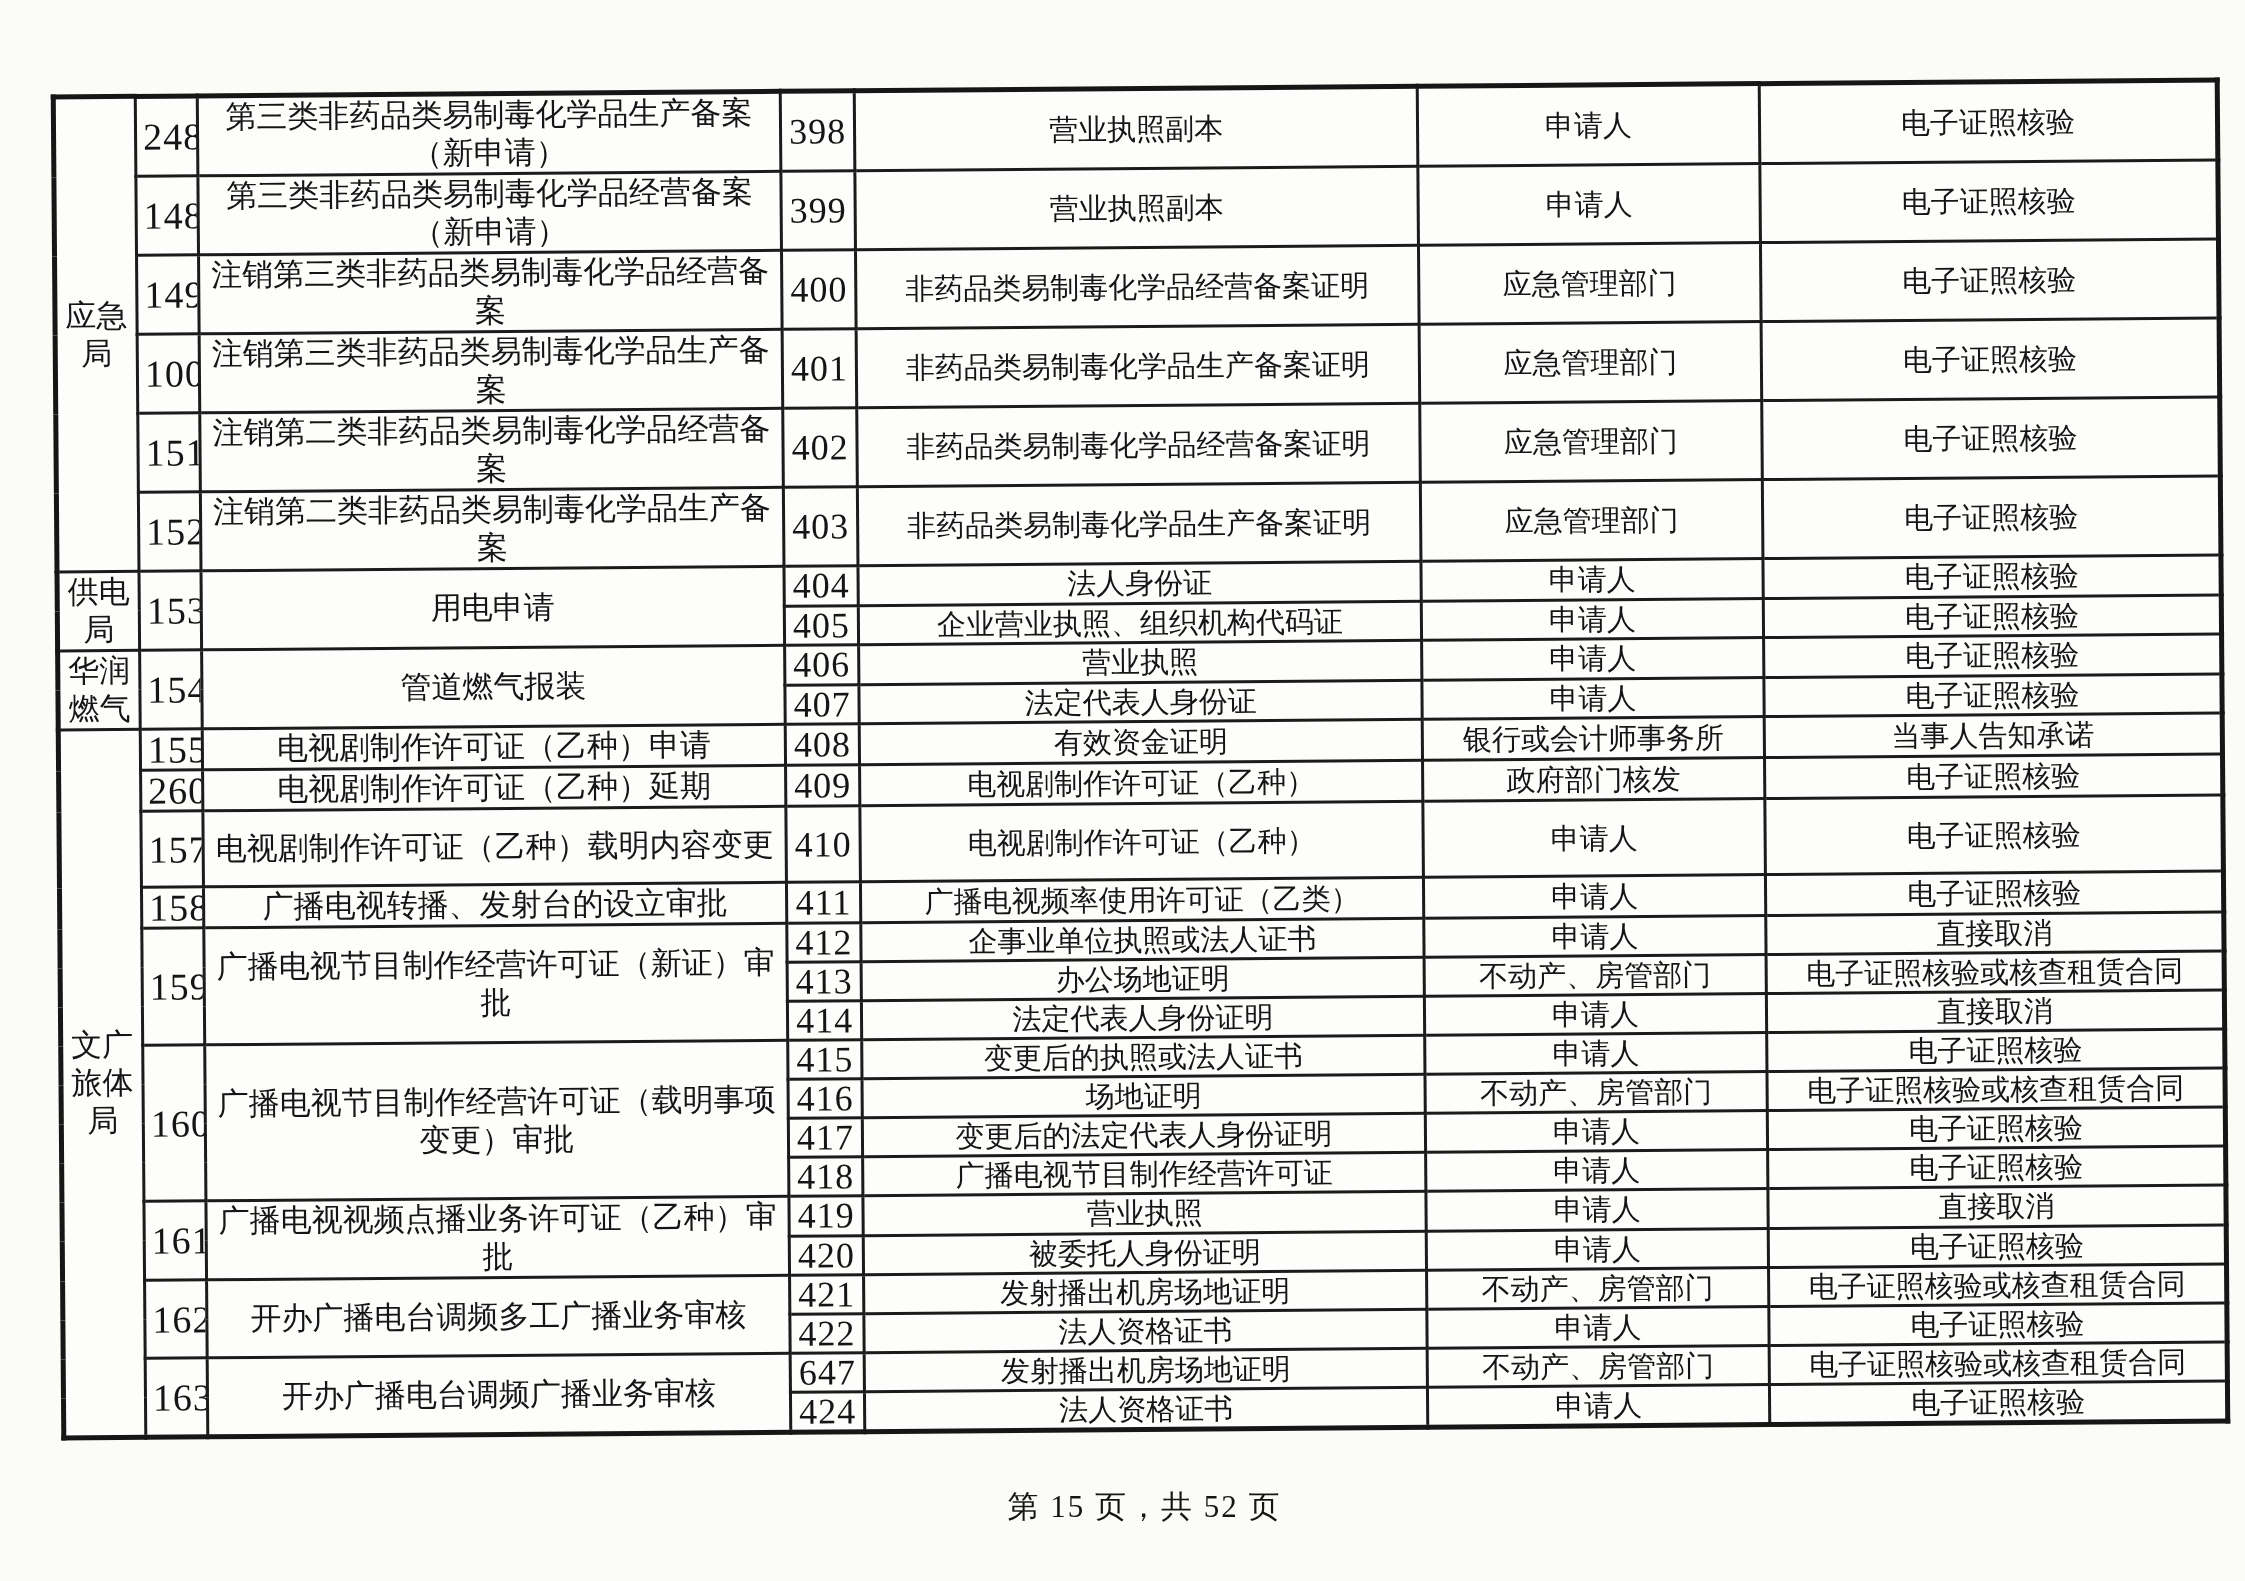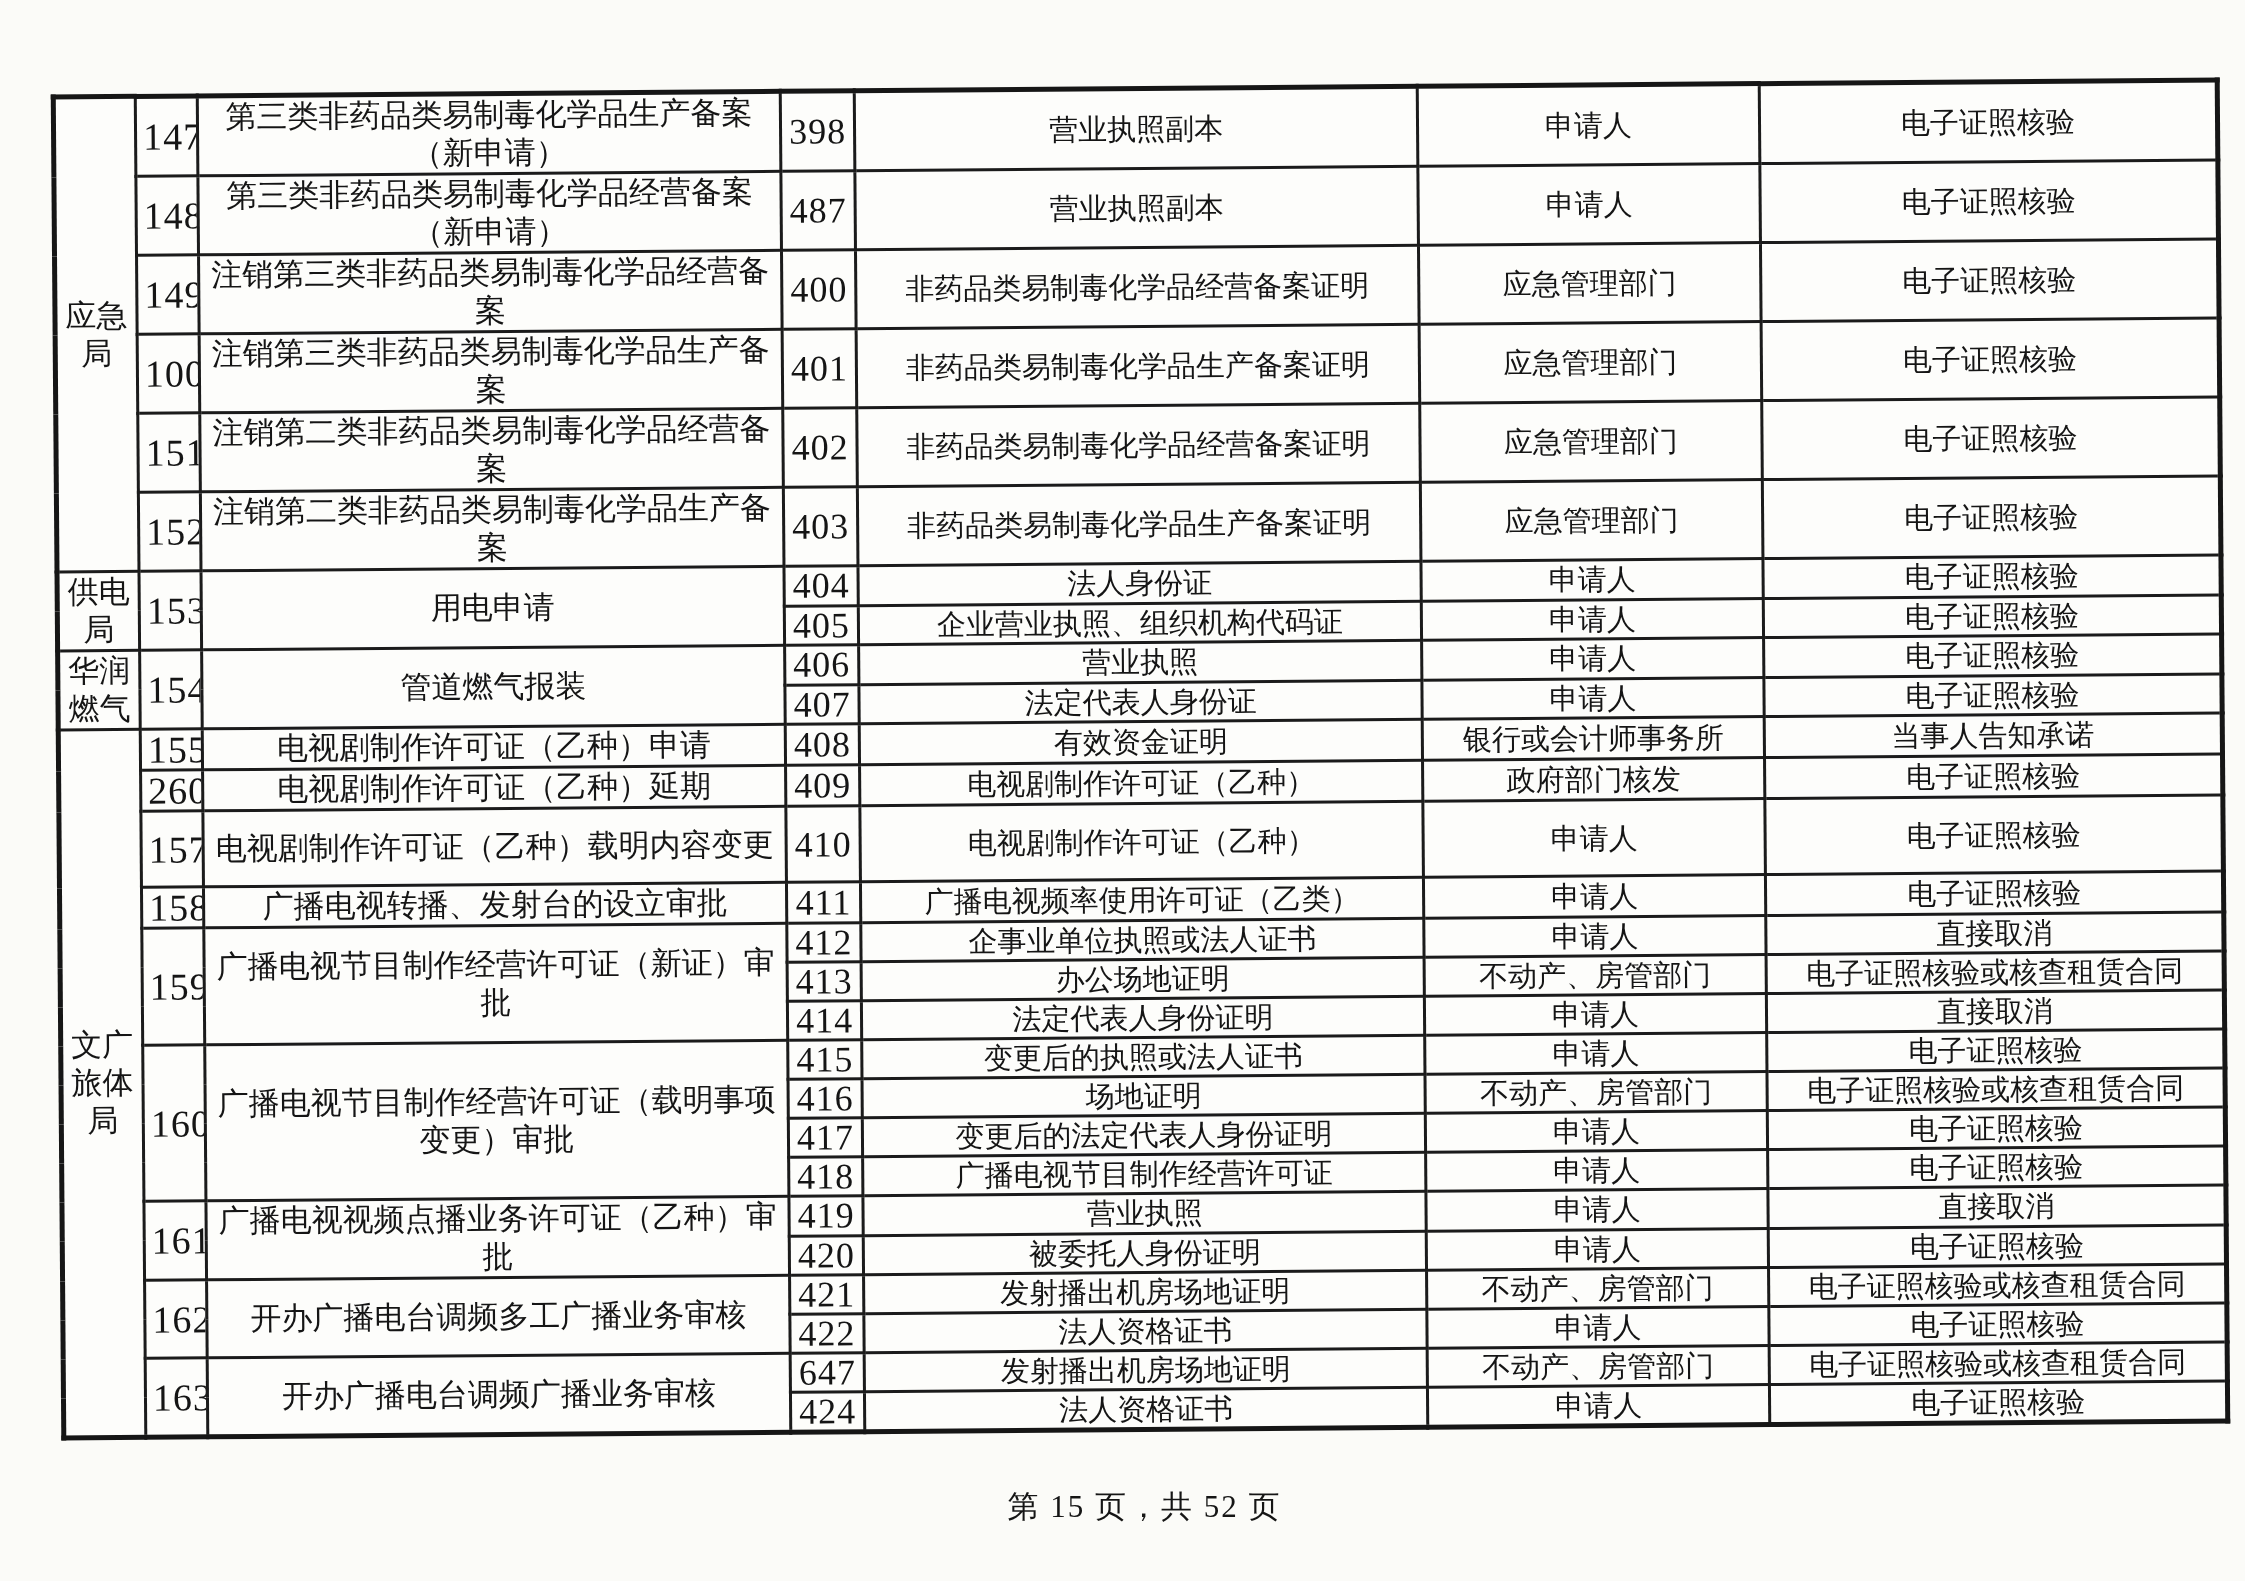--- a/index.html
+++ b/index.html
@@ -53,31 +53,31 @@
         <col class="c-no">
         <col class="c-item">
       <col class="c-matno">
         <col class="c-matname">
         <col class="c-source">
         <col class="c-method">
     </colgroup>
     <tbody id="tbody">
         <tr class="tall">
           <td class="dept" rowspan="6">应急局</td>
-          <td class="row-no">147</td>
+          <td class="row-no">248</td>
           <td class="item-name">第三类非药品类易制毒化学品生产备案（新申请）</td>
           <td class="mat-no">398</td>
           <td class="mat-name">营业执照副本</td>
           <td class="source">申请人</td>
           <td class="method">电子证照核验</td>
         </tr>
         <tr class="tall">
           <td class="row-no">148</td>
           <td class="item-name">第三类非药品类易制毒化学品经营备案（新申请）</td>
-          <td class="mat-no">487</td>
+          <td class="mat-no">399</td>
           <td class="mat-name">营业执照副本</td>
           <td class="source">申请人</td>
           <td class="method">电子证照核验</td>
         </tr>
         <tr class="tall">
           <td class="row-no">149</td>
           <td class="item-name">注销第三类非药品类易制毒化学品经营备案</td>
           <td class="mat-no">400</td>
           <td class="mat-name">非药品类易制毒化学品经营备案证明</td>
           <td class="source">应急管理部门</td>

